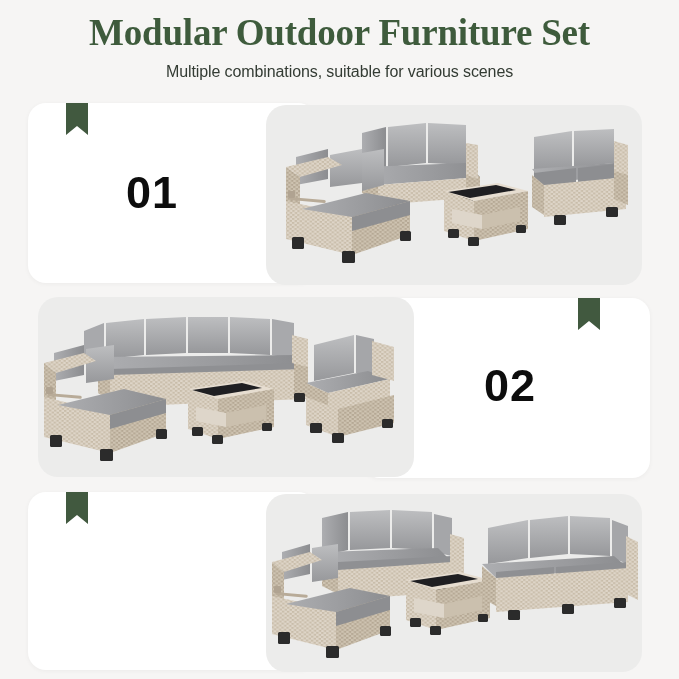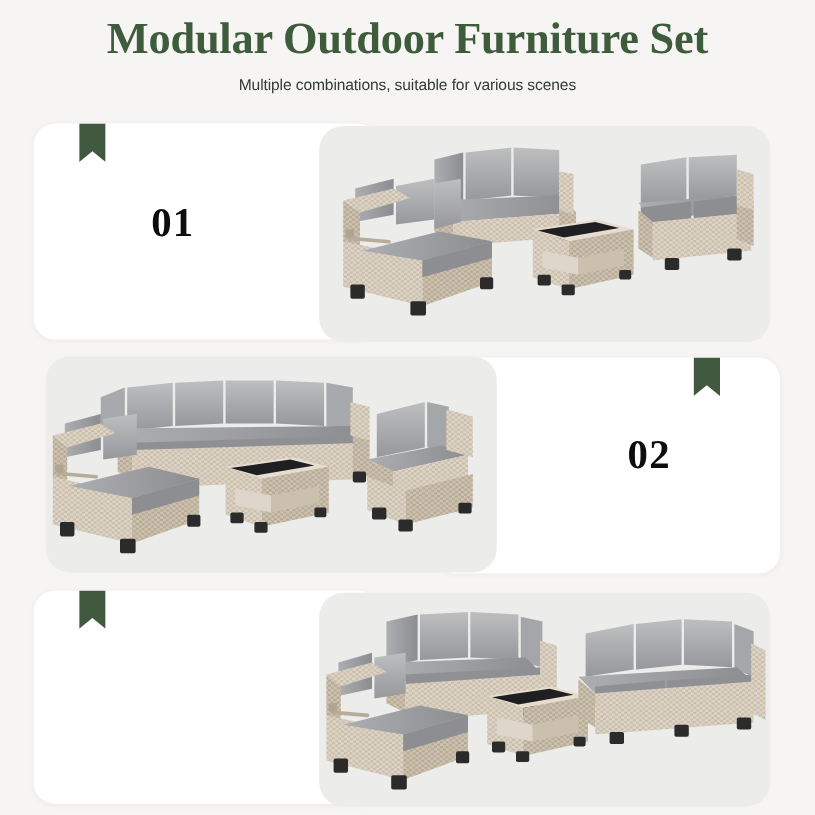--- a/index.html
+++ b/index.html
@@ -22,21 +22,21 @@
     font-weight: bold;
     font-size: 37px;
     letter-spacing: -0.2px;
     color: #3e5b3c;
     line-height: 1;
     padding-top: 14px;
     white-space: nowrap;
   }
   .subtitle {
     font-family: "Liberation Sans", sans-serif;
-    font-size: 13px;
+    font-size: 16px;
     color: #333b33;
     padding-top: 12px;
     letter-spacing: -0.1px;
     white-space: nowrap;
   }
 
   .label-card {
     position: absolute;
     background: #ffffff;
     border-radius: 18px;
@@ -52,38 +52,38 @@
 
   .ribbon {
     position: absolute;
     width: 22px; height: 32px;
     color: #41593f;
   }
   .ribbon svg { display: block; width: 100%; height: 100%; }
 
   .num {
     position: absolute;
-    font-family: Liberation Serif, serif;
+    font-family: Liberation Sans, sans-serif;
     font-weight: bold;
-    font-size: 34px;
+    font-size: 45px;
     color: #0d0d0d;
     letter-spacing: 1px;
     line-height: 1;
   }
 
   
   #row1-card   { left: 28px;  top: 103px; width: 288px; height: 180px; }
   #row1-ribbon { left: 66px;  top: 103px; }
   #row1-num    { left: 126px; top: 170px; }
   #row1-photo  { left: 266px; top: 105px; width: 376px; height: 180px; }
 
   
   #row2-card   { left: 362px; top: 298px; width: 288px; height: 180px; }
   #row2-ribbon { left: 578px; top: 298px; }
-  #row2-num    { left: 523px; top: 363px; }
+  #row2-num    { left: 484px; top: 363px; }
   #row2-photo  { left: 38px;  top: 297px; width: 376px; height: 180px; }
 
   
   #row3-card   { left: 28px;  top: 492px; width: 288px; height: 178px; }
   #row3-ribbon { left: 66px;  top: 492px; }
   #row3-num    { left: 126px; top: 552px; }
   #row3-photo  { left: 266px; top: 494px; width: 376px; height: 178px; }
 </style>
 </head>
 <body>

